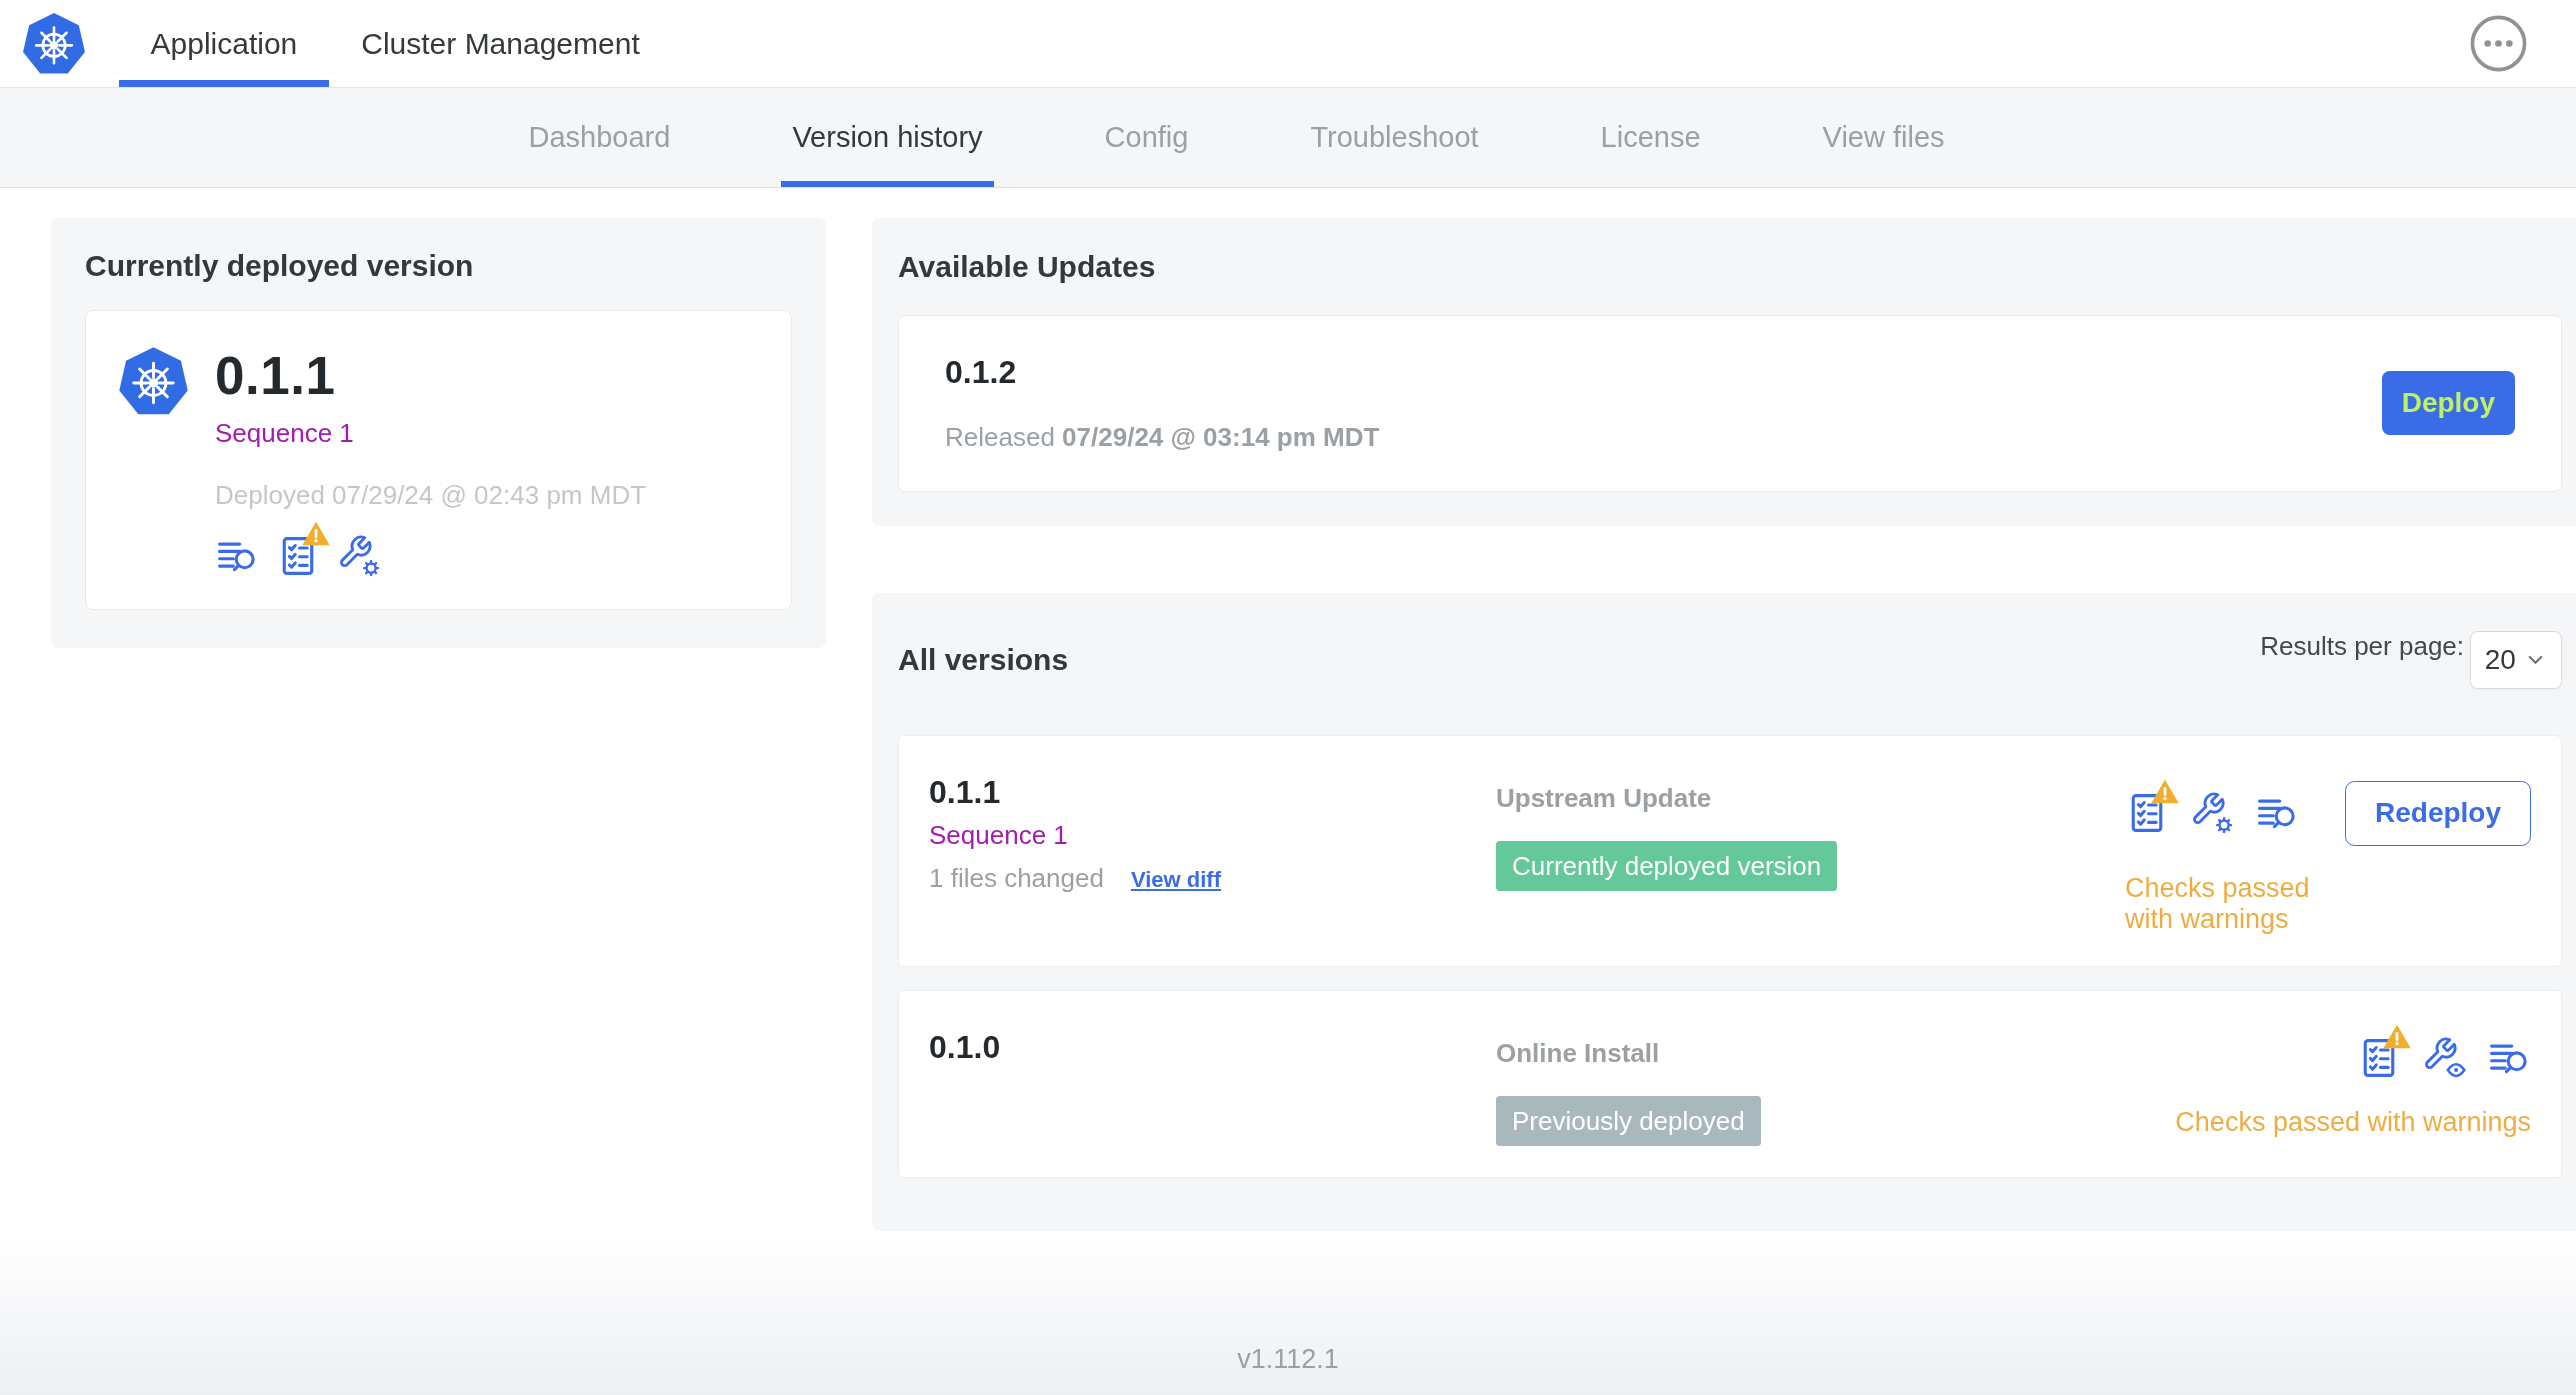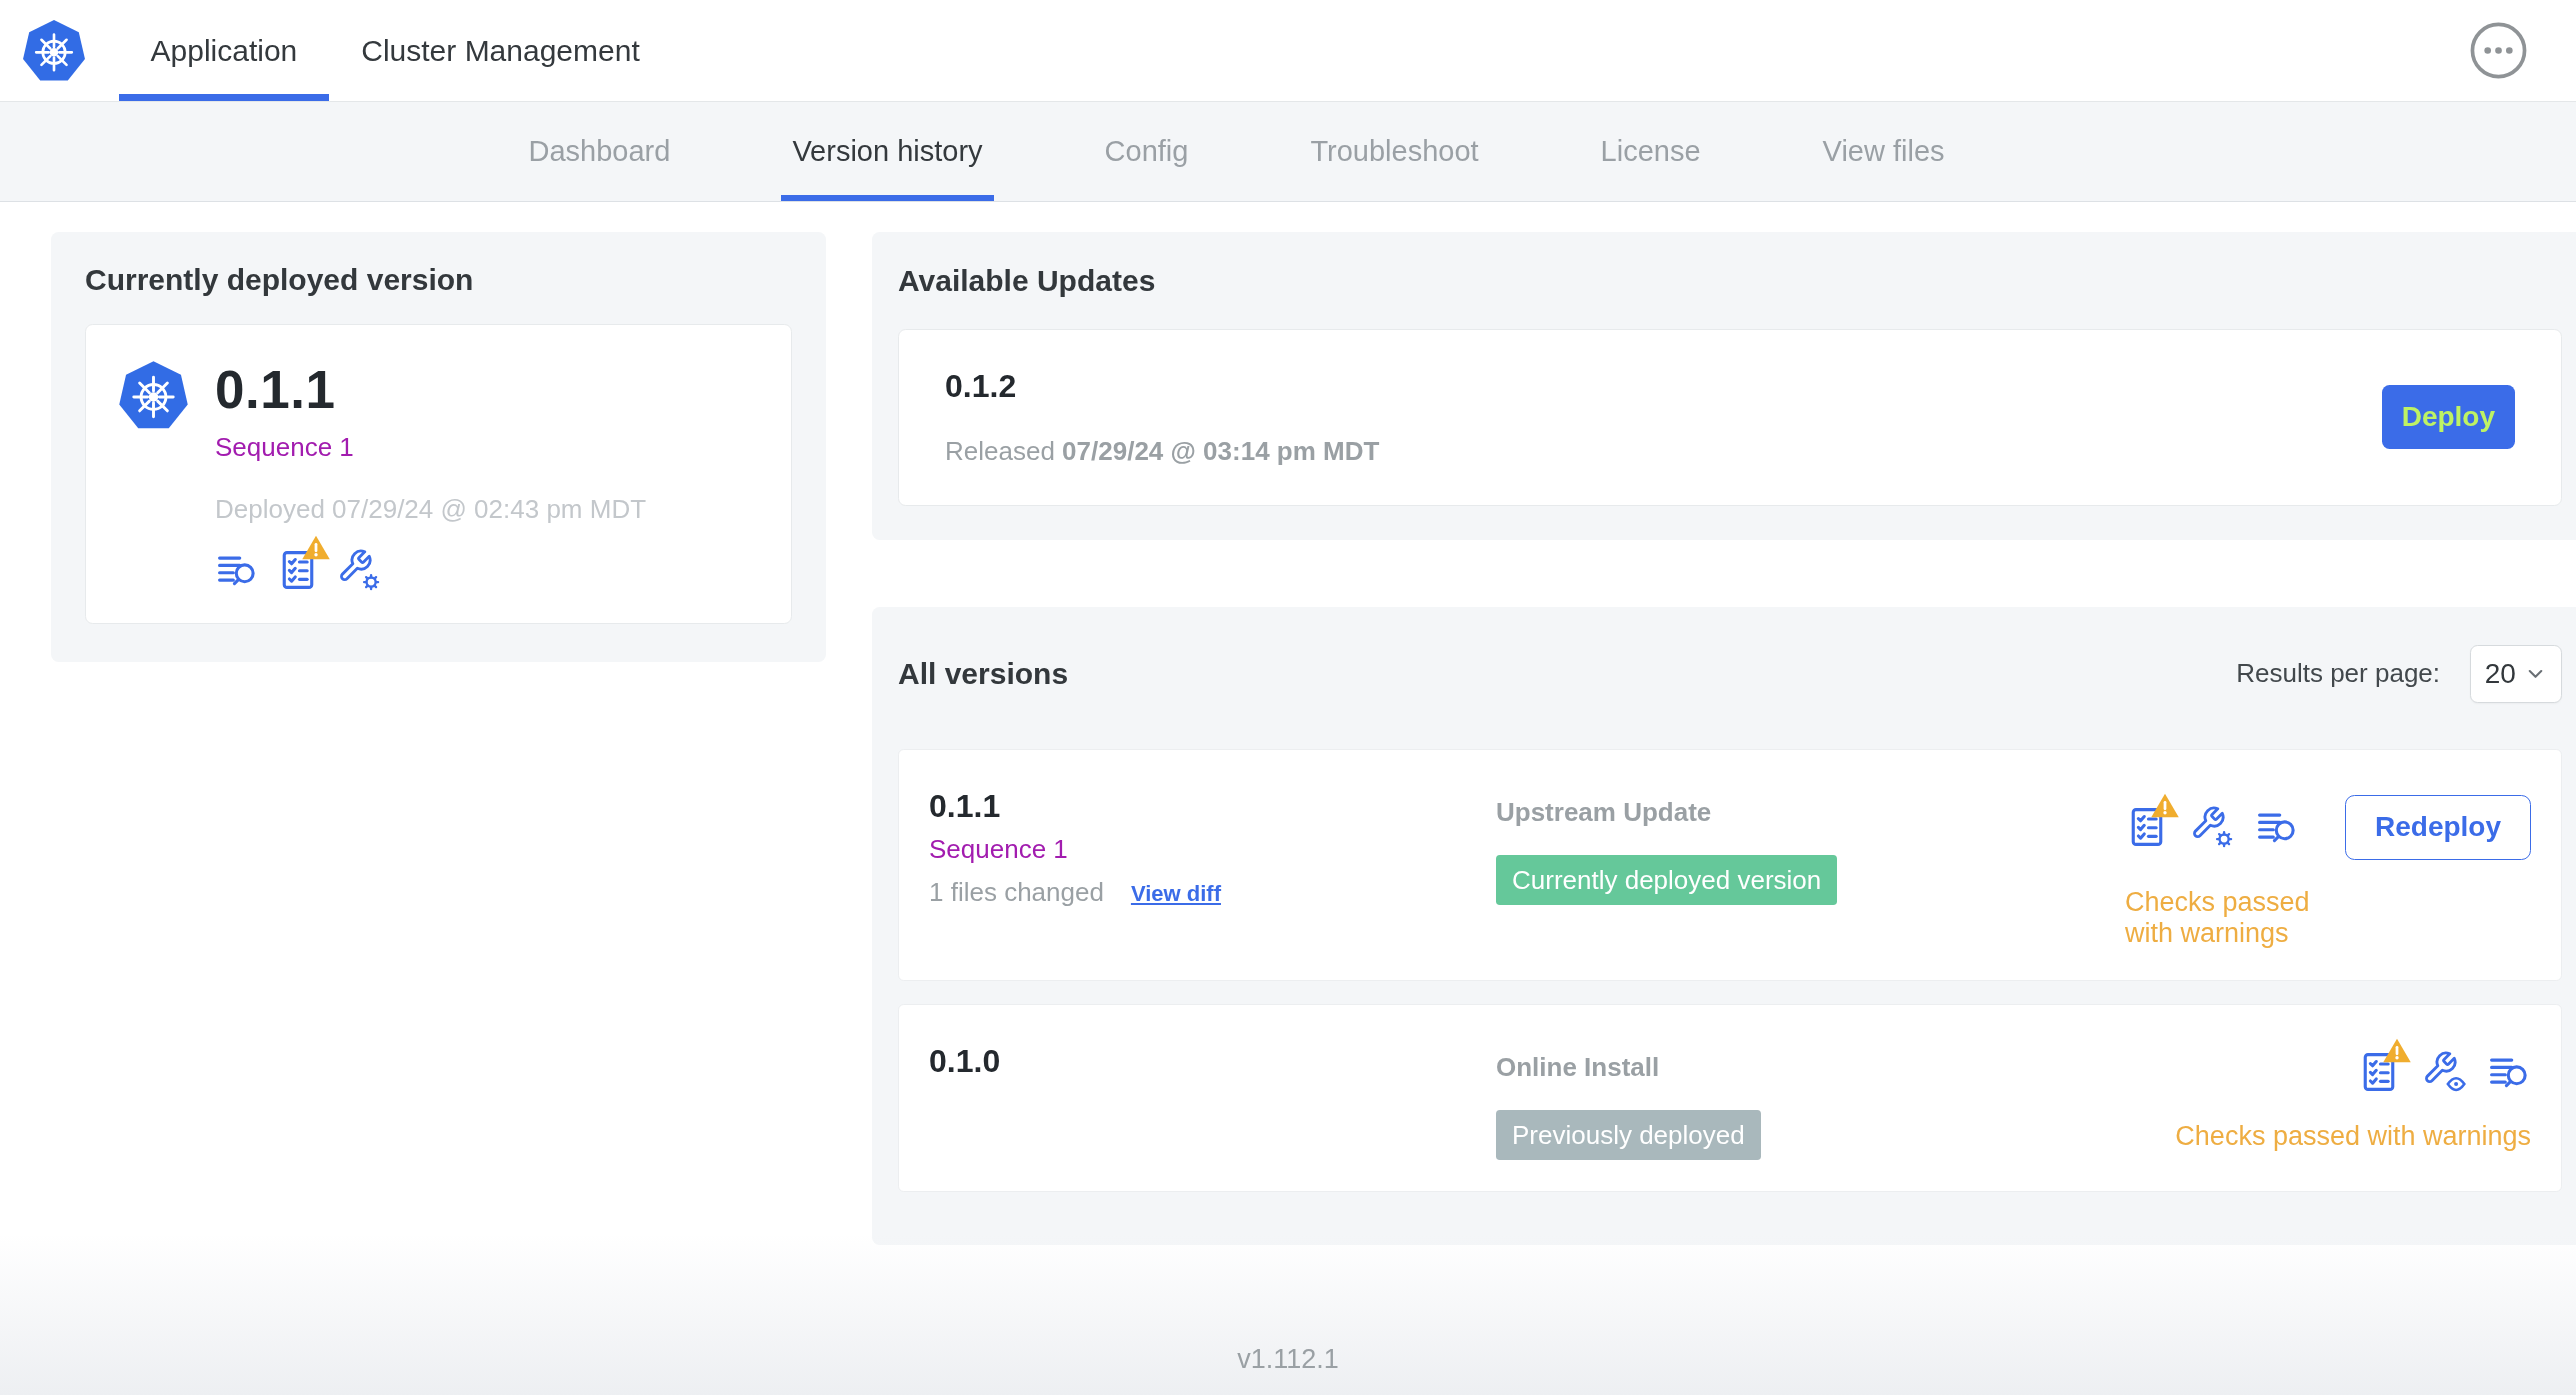--- a/index.html
+++ b/index.html
@@ -3,21 +3,21 @@
 <meta charset="utf-8">
 <style>
   * { margin:0; padding:0; box-sizing:border-box; }
   html,body { width:2576px; height:1396px; }
   body {
     font-family:"Liberation Sans", sans-serif;
     background:#ffffff; color:#33383c; position:relative; overflow:hidden;
   }
   
   .header {
-    height:102px; border-bottom:1px solid #e4e7e9; display:flex; align-items:stretch;
+    height:88px; border-bottom:1px solid #e4e7e9; display:flex; align-items:stretch;
     background:#fff;
   }
   .logo { align-self:center; margin-left:21px; width:66px; height:66px; }
   .header-tabs { display:flex; margin-left:31.5px; }
   .htab {
     display:flex; align-items:center; padding:7.6px 32px 0 32px; font-size:30px; color:#34393d;
     border-bottom:7.6px solid transparent; cursor:pointer;
   }
   .htab.active { border-bottom-color:#3b6ce8; }
   .overflow-btn {
@@ -57,21 +57,21 @@
   .ver-big { font-size:32px; font-weight:bold; color:#24292e; }
   .released { margin-top:31px; font-size:26px; color:#9aa0a4; }
   .released b { color:#9aa0a4; }
   .deploy-btn {
     background:#3b6ce8; color:#bef264; border:none; border-radius:7.6px;
     font-size:28px; font-weight:bold; padding:16px 20px; cursor:pointer;
     font-family:"Liberation Sans", sans-serif;
   }
   .allv-card { margin-top:67px; padding:38px 26px 53px 26px; }
   .allv-head { display:flex; align-items:center; justify-content:space-between; }
-  .rpp { display:flex; align-items:center; gap:30px; }
+  .rpp { display:flex; align-items:flex-start; gap:6px; }
   .rpp-label { font-size:26px; color:#42484c; }
   .rpp-select {
     width:92px; height:58px; background:#fff; border:1px solid #d6dadd; border-radius:7.6px;
     display:flex; align-items:center; justify-content:center; gap:8.6px; cursor:pointer;
     font-size:28px; color:#33383c; box-shadow:0 1px 1.9px rgba(0,0,0,0.04);
   }
   .rpp-select svg { width:23px; height:23px; color:#6a7075; }
   .rows { margin-top:46px; display:flex; flex-direction:column; gap:23px; }
   .vrow { background:#fff; border:1px solid #eceef0; border-radius:5.7px; padding:38px 30px 31px 30px; display:flex; }
   .vrow-col1 { width:567px; flex:none; }

